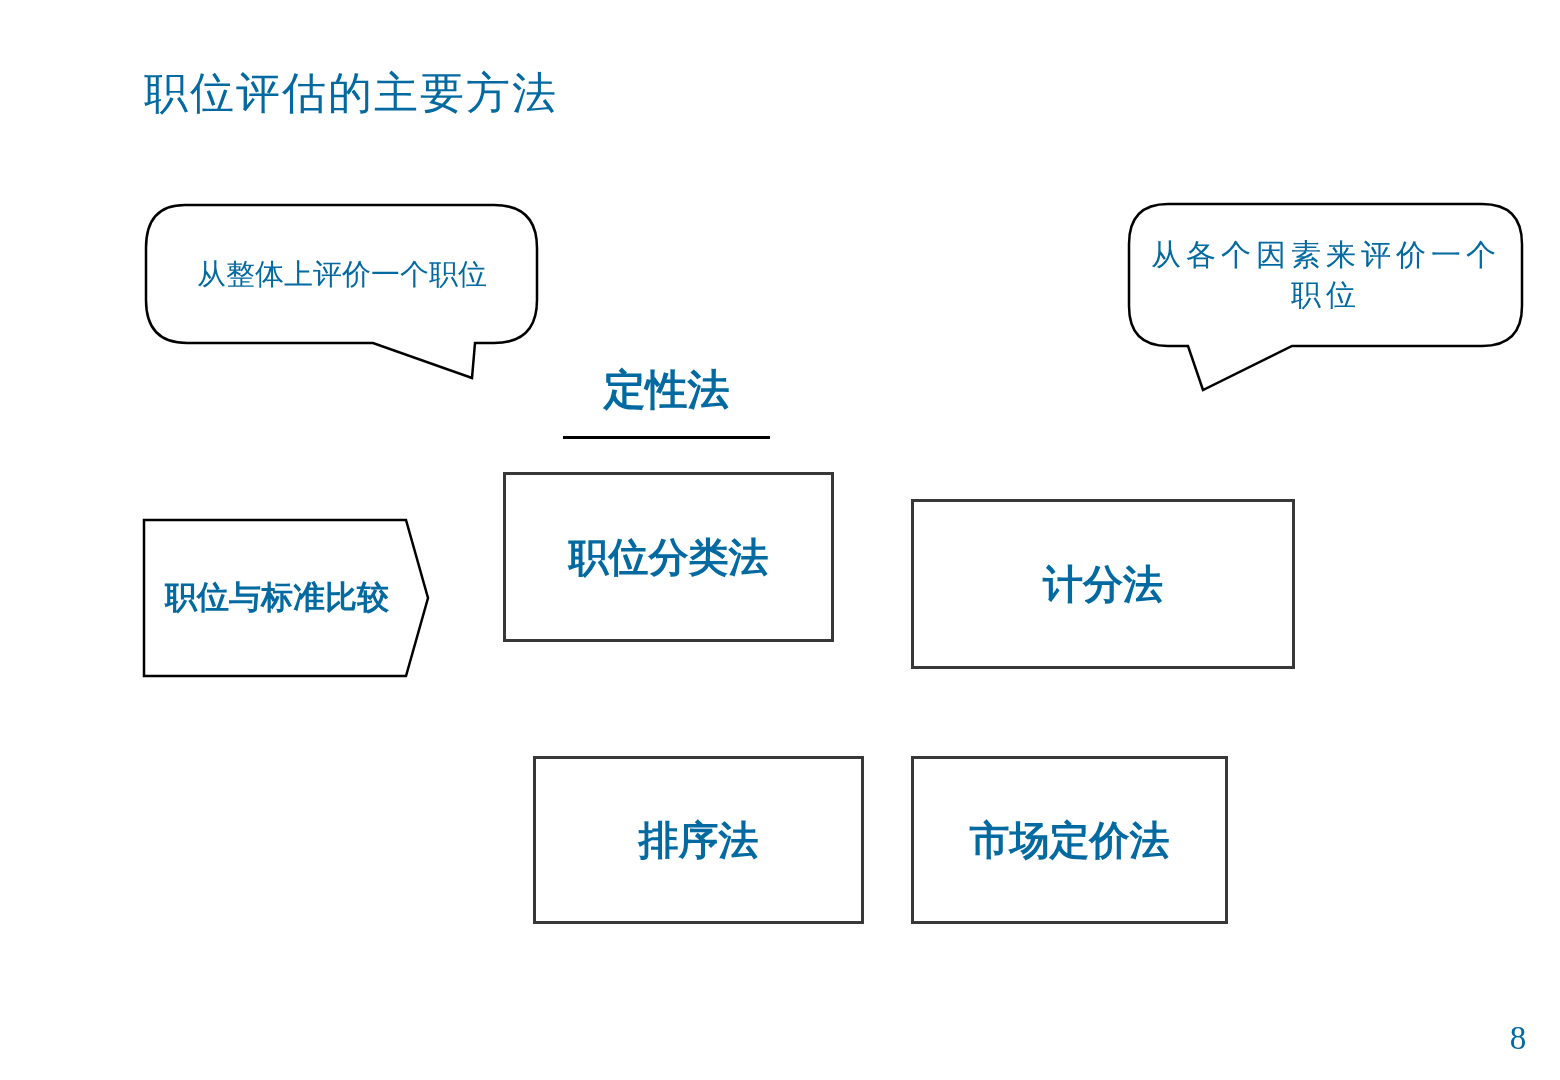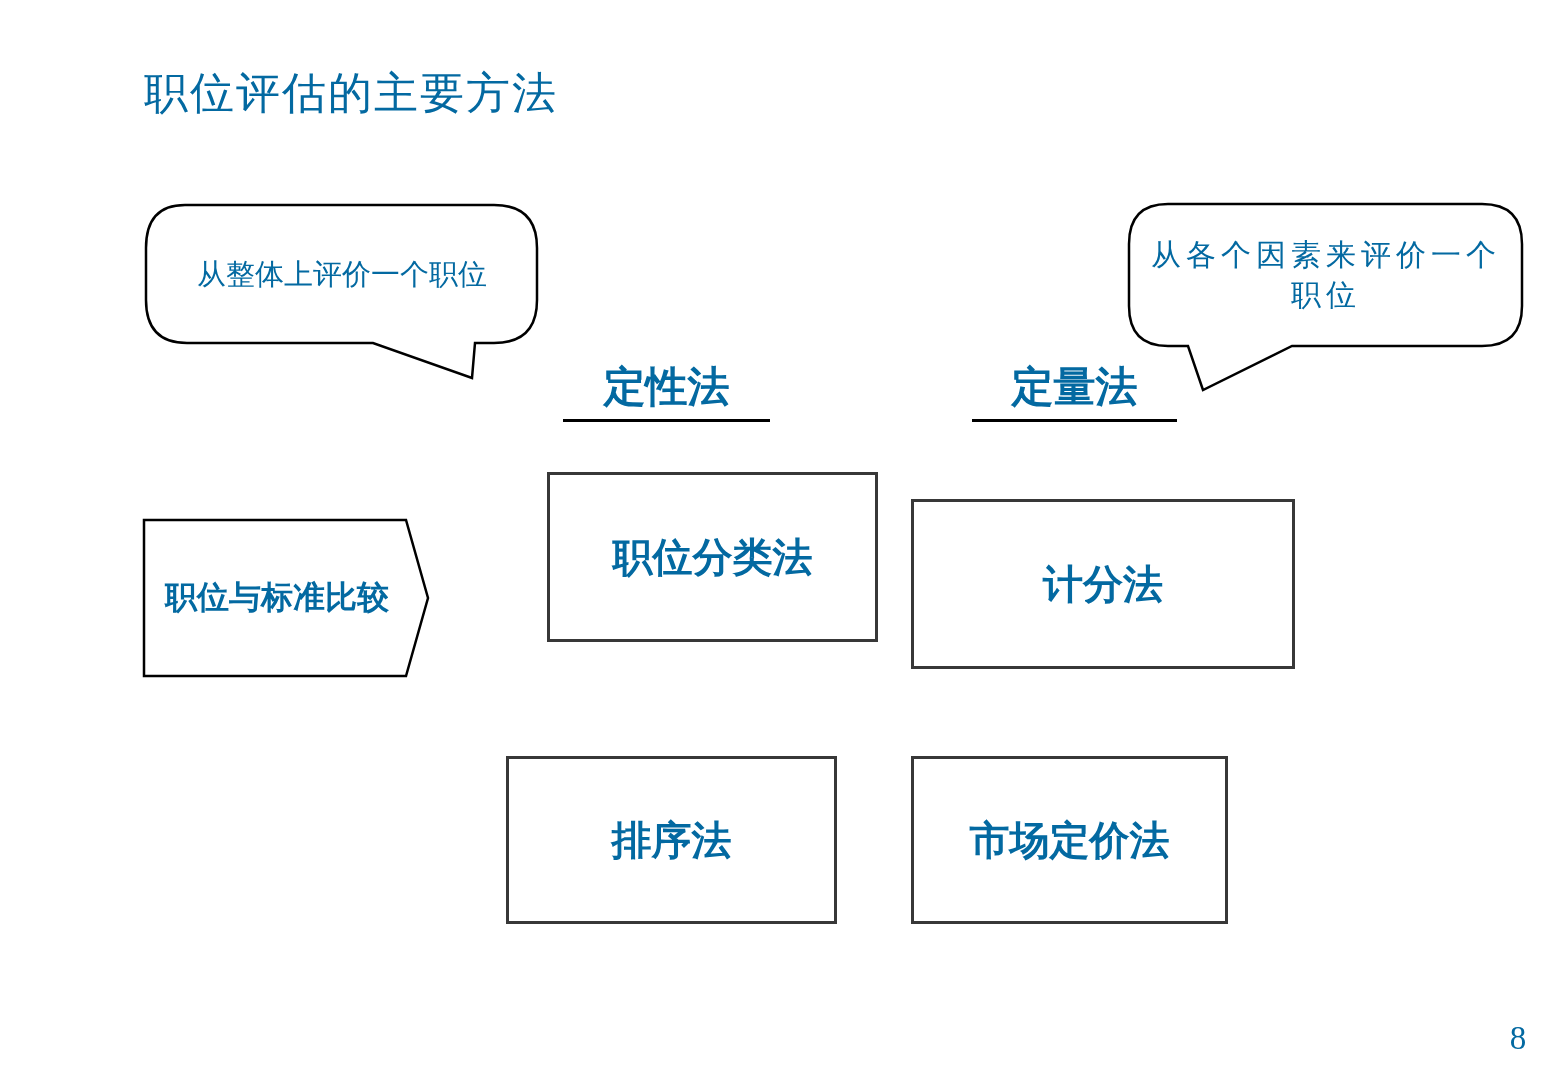--- a/index.html
+++ b/index.html
@@ -41,24 +41,23 @@
   .callout-left  .callout-text { height: 142px; }
   .callout-right { left: 1127px; top: 202px; width: 398px; height: 192px; }
   .callout-right .callout-text { height: 145px; padding: 8px 24px; font-size: 30px; letter-spacing: 5px; }
   
   .col-header {
     position: absolute;
     text-align: center;
     font-size: 42px;
     font-weight: 700;
     line-height: 52px;
-    padding-bottom: 3px;
+    padding-bottom: 20px;
     border-bottom: 3px solid #000000;
     white-space: nowrap;
-    font-family: Liberation Mono, monospace;
   }
   .col-qualitative  { left: 563px; top: 364px; width: 207px; }
   .col-quantitative { left: 972px; top: 364px; width: 205px; }
   
   .row-arrow { position: absolute; width: 289px; height: 160px; }
   .row-arrow svg { position: absolute; left: 0; top: 0; display: block; }
   .row-arrow-text {
     position: absolute;
     left: 0;
     top: 0;
@@ -78,23 +77,23 @@
     position: absolute;
     border: 3px solid #383838;
     background: #ffffff;
     display: flex;
     align-items: center;
     justify-content: center;
     font-size: 40px;
     font-weight: 700;
     white-space: nowrap;
   }
-  .box-1 { left: 503px; top: 472px; width: 331px; height: 170px; margin-left: 44px; }
+  .box-1 { left: 503px; top: 472px; width: 331px; height: 170px; }
   .box-2 { left: 911px; top: 472px; width: 384px; height: 170px; margin-top: 27px; }
-  .box-3 { left: 506px; top: 756px; width: 331px; height: 168px; }
+  .box-3 { left: 533px; top: 756px; width: 331px; height: 168px; }
   .box-4 { left: 911px; top: 756px; width: 317px; height: 168px; }
   
   .page-number {
     position: absolute;
     left: 1496px;
     top: 1020px;
     width: 44px;
     text-align: center;
     font-size: 33px;
   }
@@ -114,21 +113,20 @@
   </div>
 
   <div class="callout callout-right">
     <svg width="398" height="192" viewBox="0 0 398 192">
       <path d="M 41 2 H 355 Q 395 2 395 42 V 104 Q 395 144 355 144 H 165 L 76 188 L 61 144 H 41 Q 2 144 2 104 V 42 Q 2 2 41 2 Z" fill="#ffffff" stroke="#000000" stroke-width="2.5" stroke-linejoin="miter"></path>
     </svg>
     <div class="callout-text">从各个因素来评价一个职位</div>
   </div>
 
   <div class="col-header col-qualitative">定性法</div>
-  <div class="col-header col-quantitative">定量法</div>
 
   <div class="row-arrow row-arrow-1">
     <svg width="289" height="160" viewBox="0 0 289 160">
       <polygon points="2,2 264,2 286,80 264,158 2,158" fill="#ffffff" stroke="#000000" stroke-width="2.5" stroke-linejoin="miter"></polygon>
     </svg>
     <div class="row-arrow-text">职位与标准比较</div>
   </div>
 
 
   <div class="method-box box-1">

